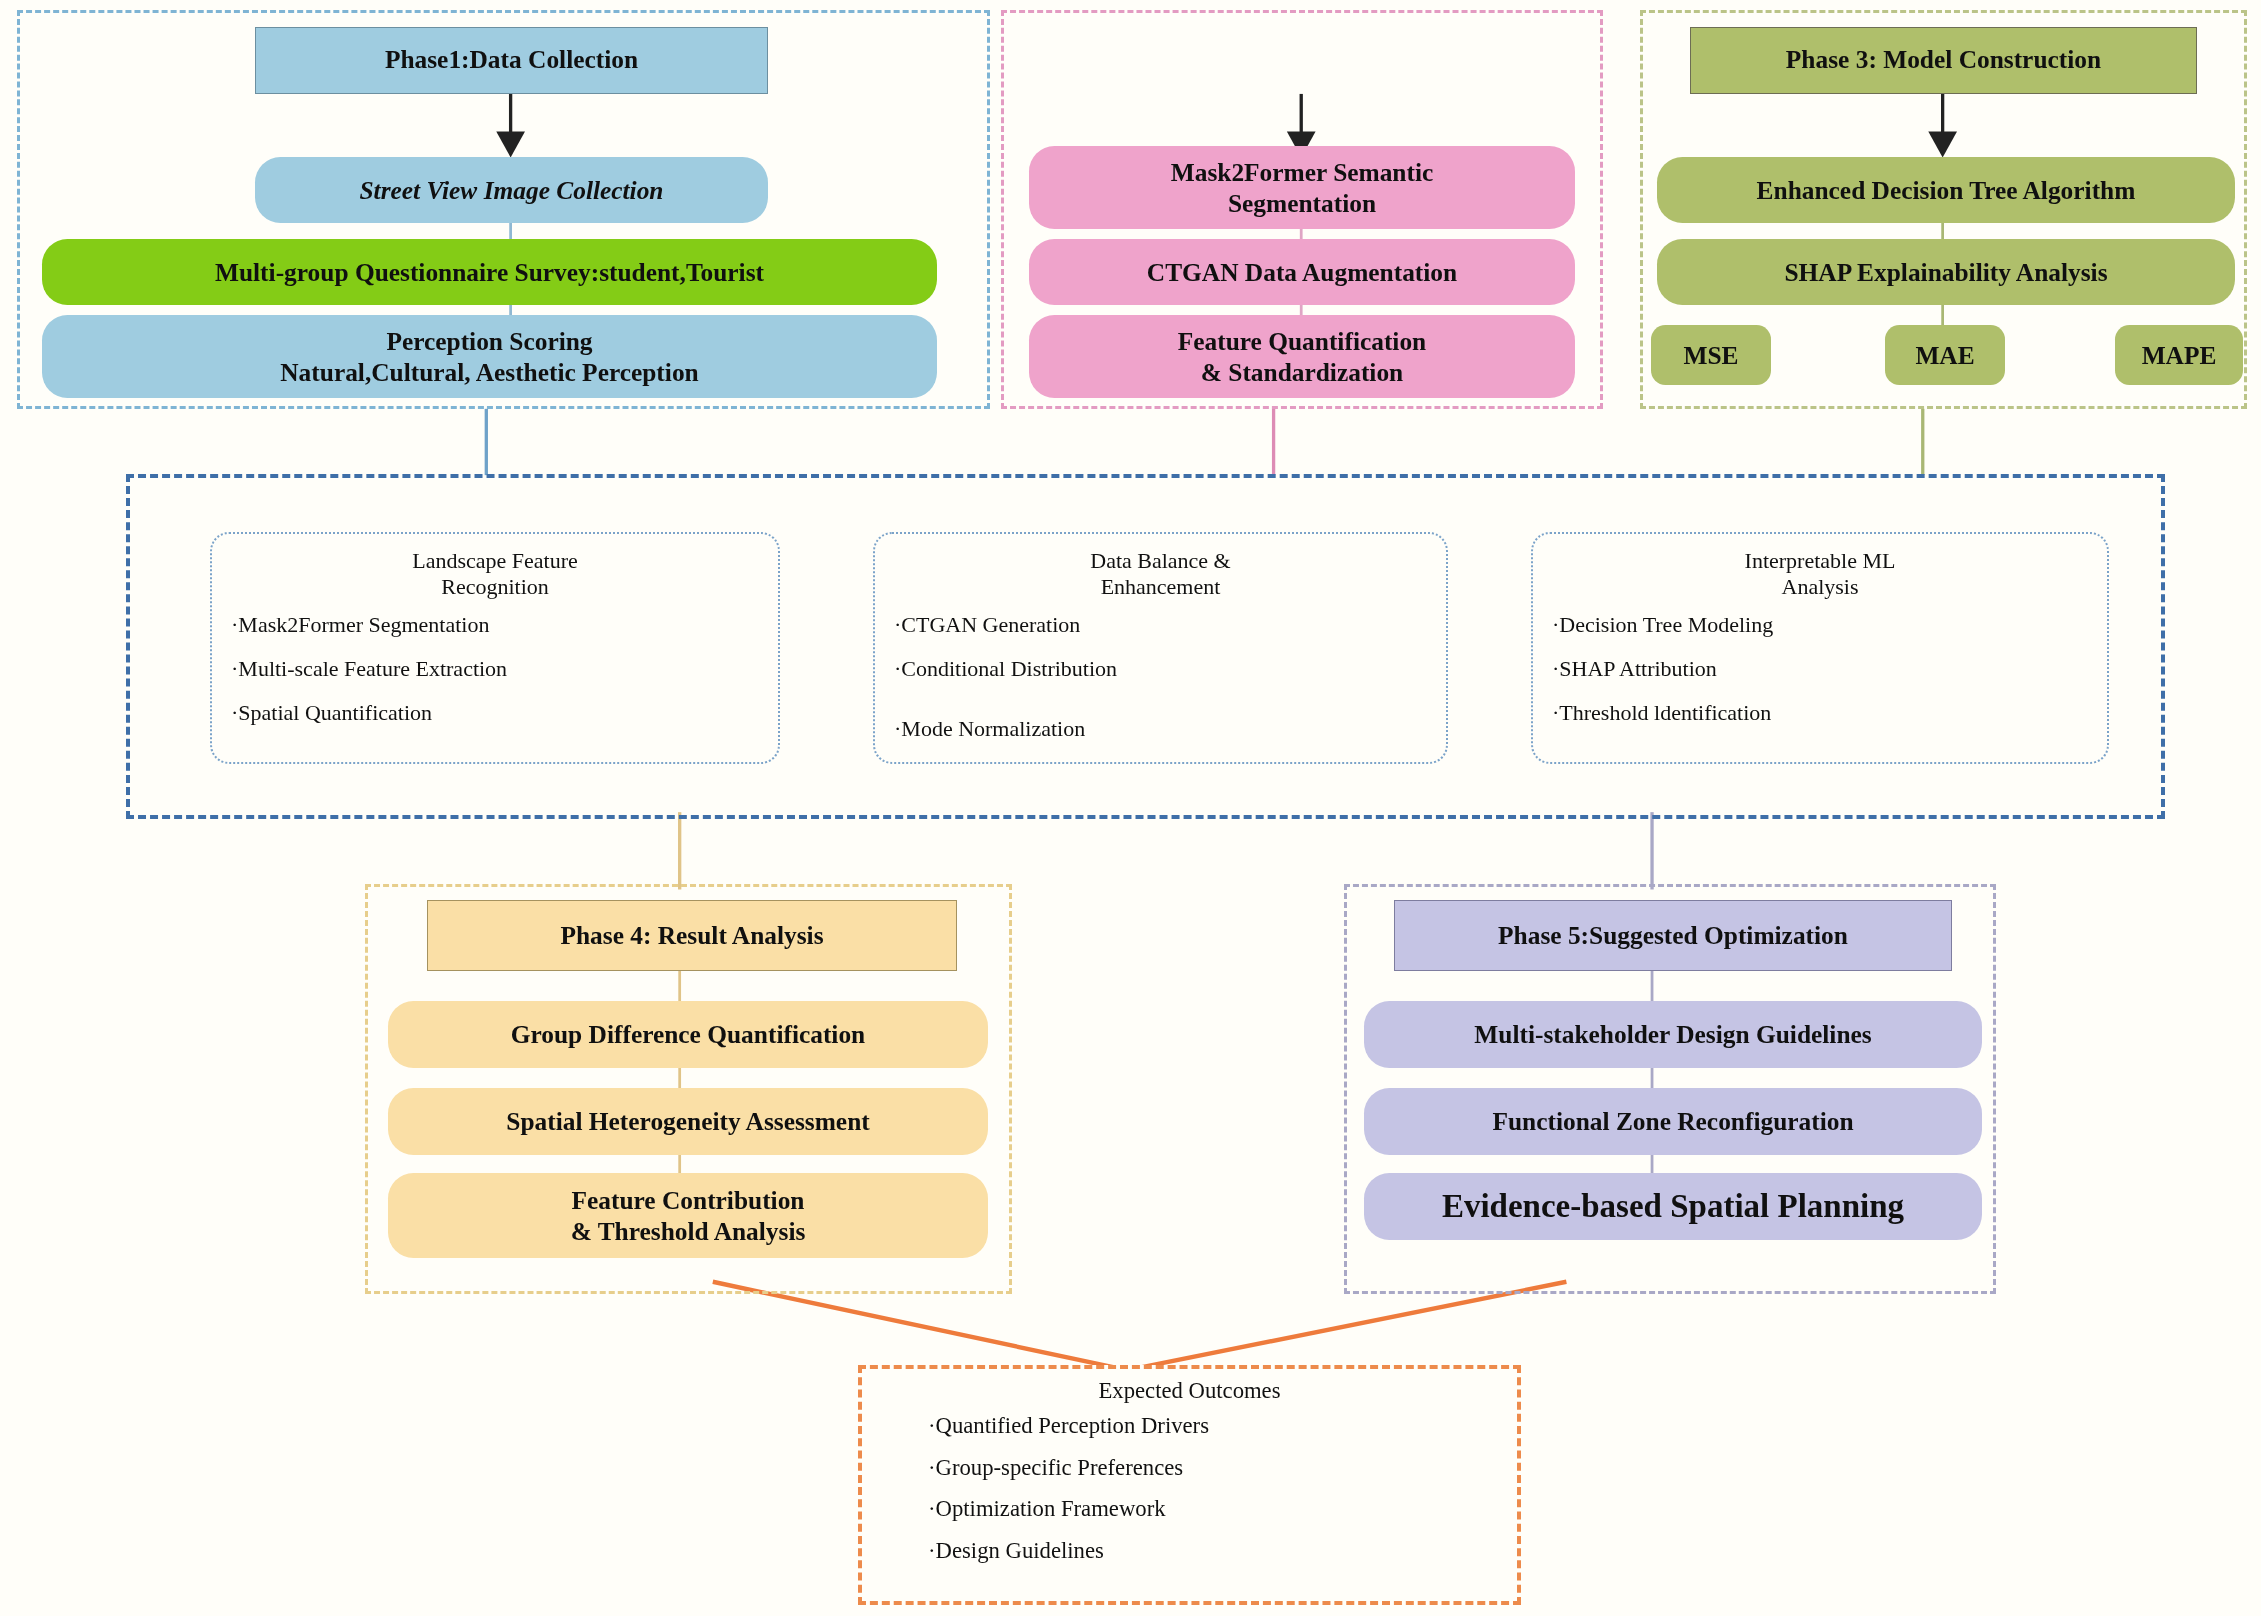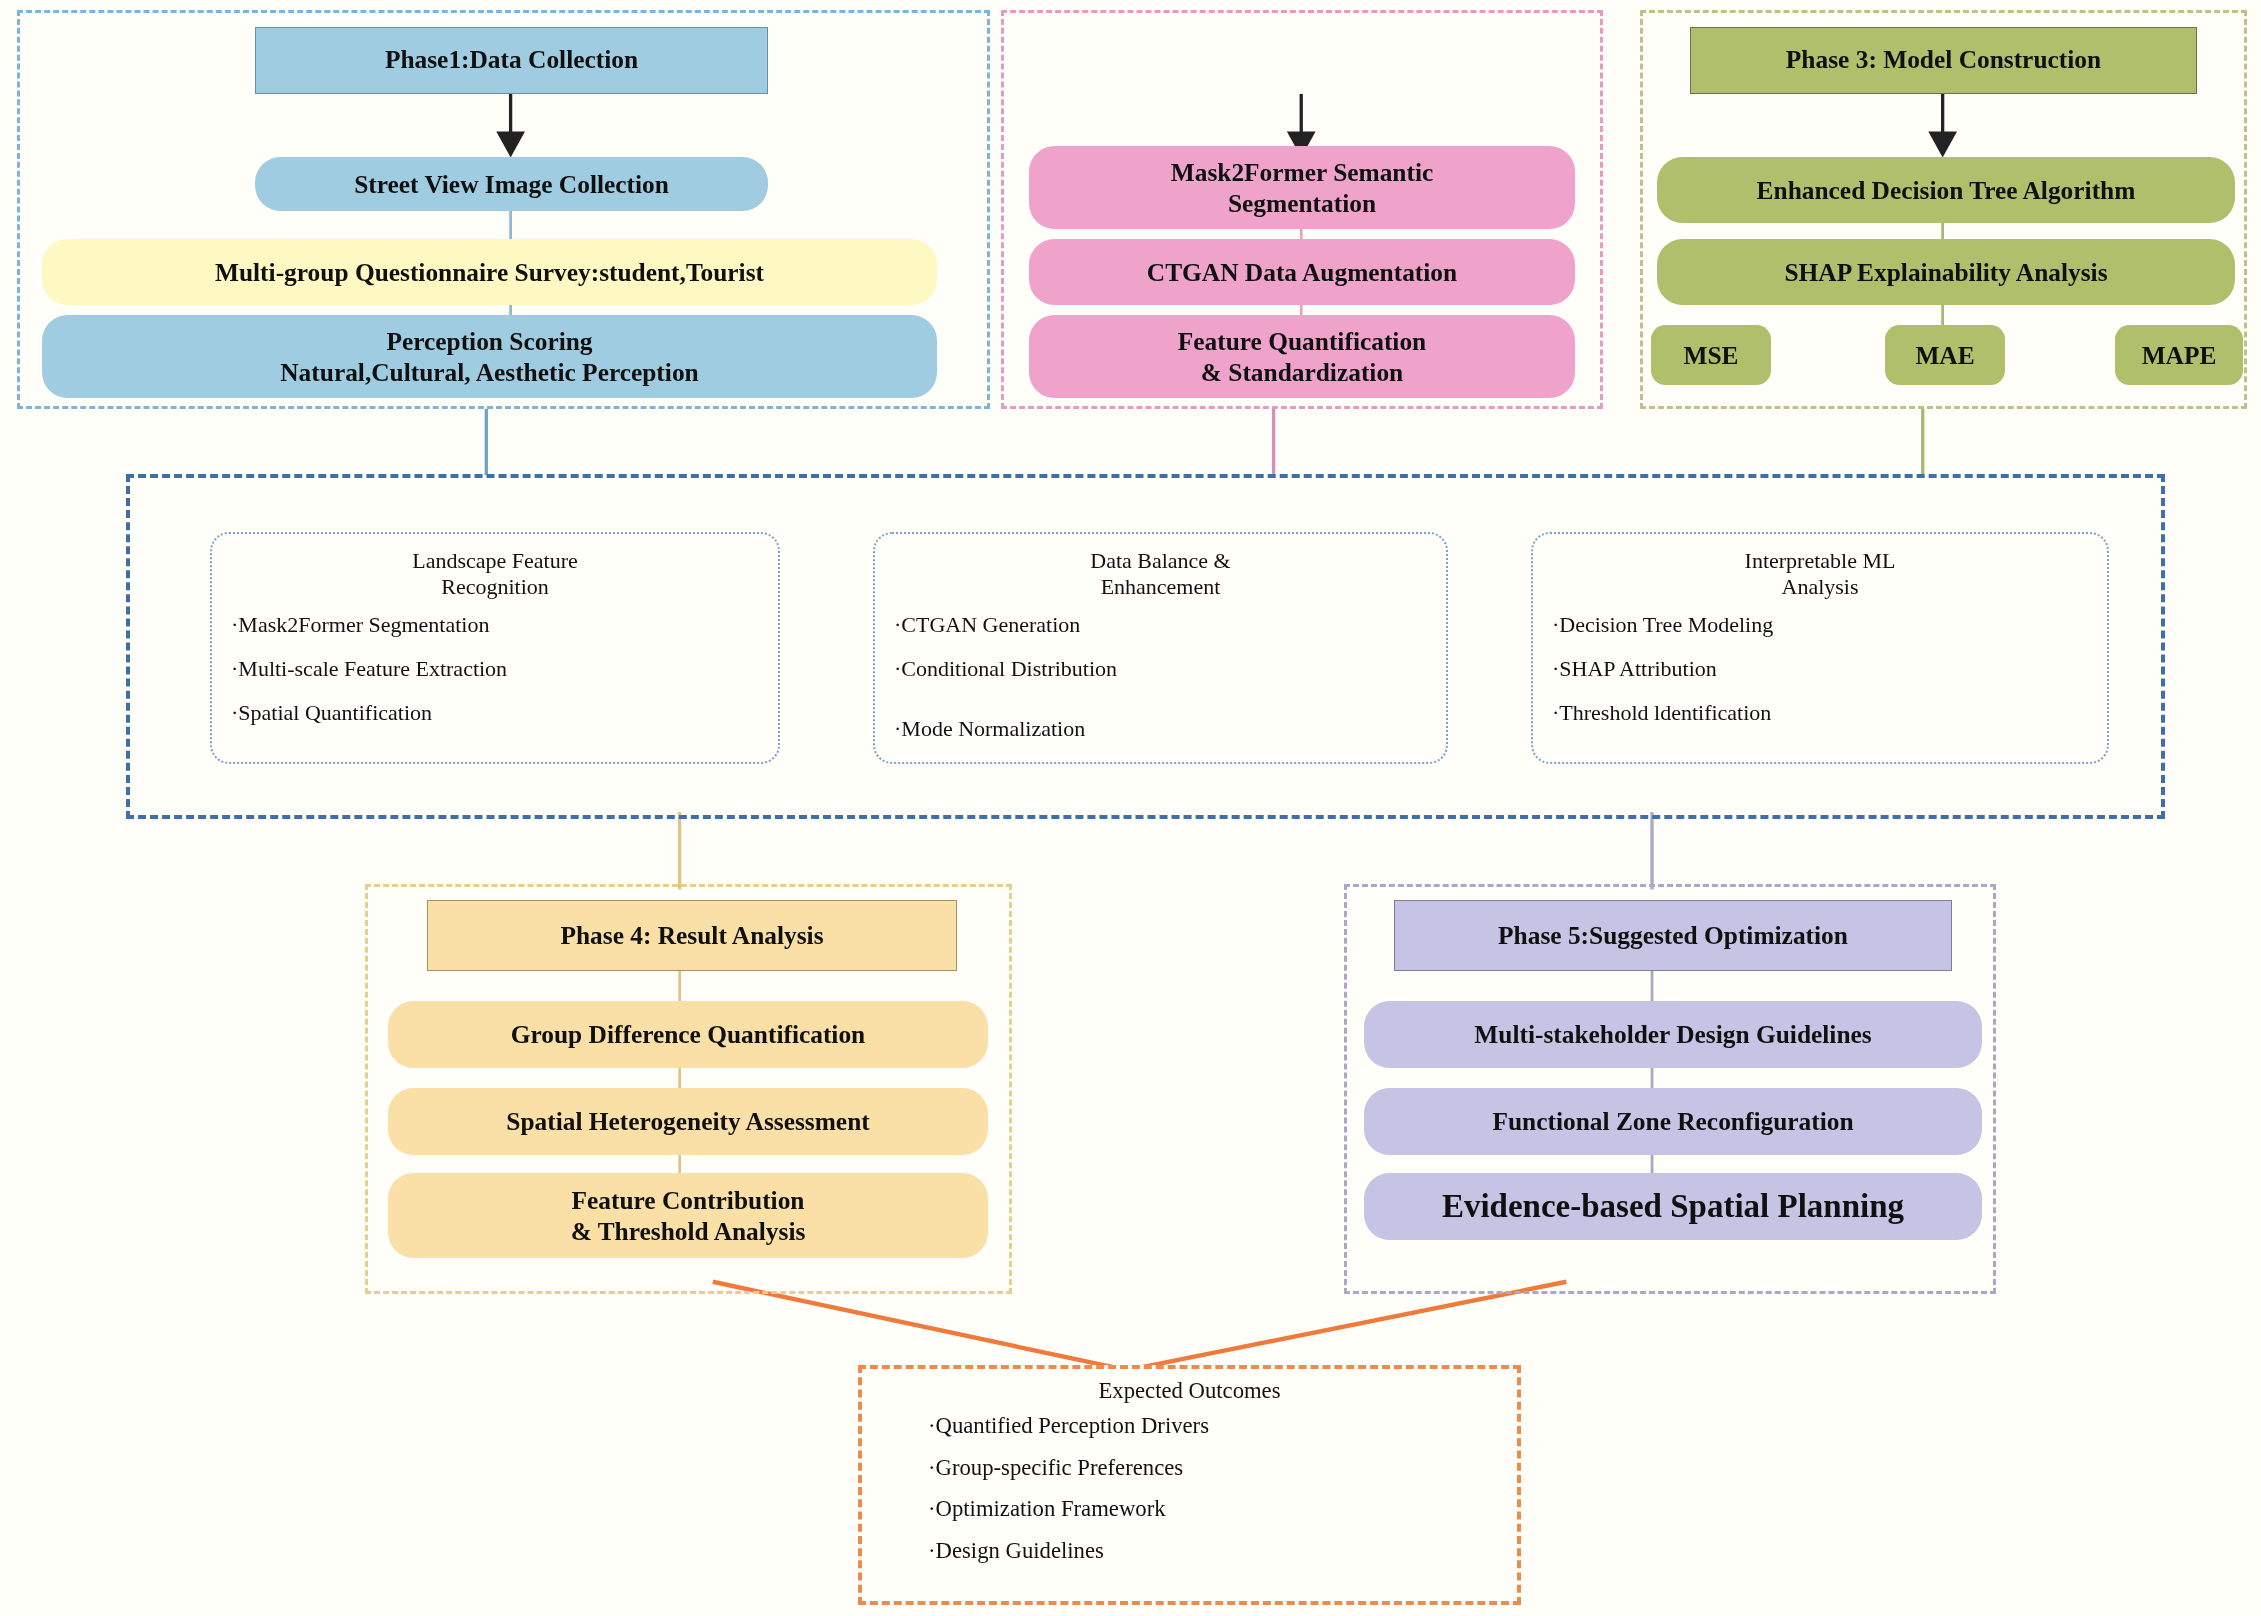--- a/index.html
+++ b/index.html
@@ -75,23 +75,23 @@
     <line x1="2990" y1="1700" x2="2990" y2="2210" stroke="#A9A8C6" stroke-width="5"></line>
 
     <polyline points="1290,2320 2040,2480" fill="none" stroke="#EE7B3C" stroke-width="8"></polyline>
     <polyline points="2835,2320 2040,2480" fill="none" stroke="#EE7B3C" stroke-width="8"></polyline>
   </svg>
 
   <div class="phase-box" style="left:16.6px;top:10px;width:973px;height:399px;border:3.9px dashed #7FB4D4;"></div>
 
   <div class="hdr" style="left:255px;top:26.5px;width:513px;height:67px;background:#9FCCE0;border-color:#6C8FA0;font-size:25.4px;">Phase1:Data Collection</div>
 
-  <div class="pill" style="left:255px;top:157px;width:513px;height:54px;background:#9FCCE0;font-size:25.4px;">Street View Image Collection</div>
+  <div class="pill" style="left:255px;top:157px;width:513px;height:66px;background:#9FCCE0;font-size:25.4px;font-style:italic;">Street View Image Collection</div>
 
-  <div class="pill" style="left:42px;top:239px;width:895px;height:66px;background:#fef9c3;font-size:25.4px;">Multi-group Questionnaire Survey:student,Tourist</div>
+  <div class="pill" style="left:42px;top:239px;width:895px;height:66px;background:#84cc16;font-size:25.4px;">Multi-group Questionnaire Survey:student,Tourist</div>
 
   <div class="pill multi" style="left:42px;top:315px;width:895px;height:83px;background:#9FCCE0;font-size:25.4px;white-space:pre-line;">Perception Scoring
 Natural,Cultural, Aesthetic Perception</div>
 
   <div class="phase-box" style="left:1001px;top:10px;width:602px;height:399px;border:3.9px dashed #E39BC2;"></div>
 
 
   <div class="pill" style="left:1029px;top:146px;width:546px;height:83px;background:#EFA3CB;font-size:25.4px;white-space:pre-line;">Mask2Former Semantic
 Segmentation</div>
 

